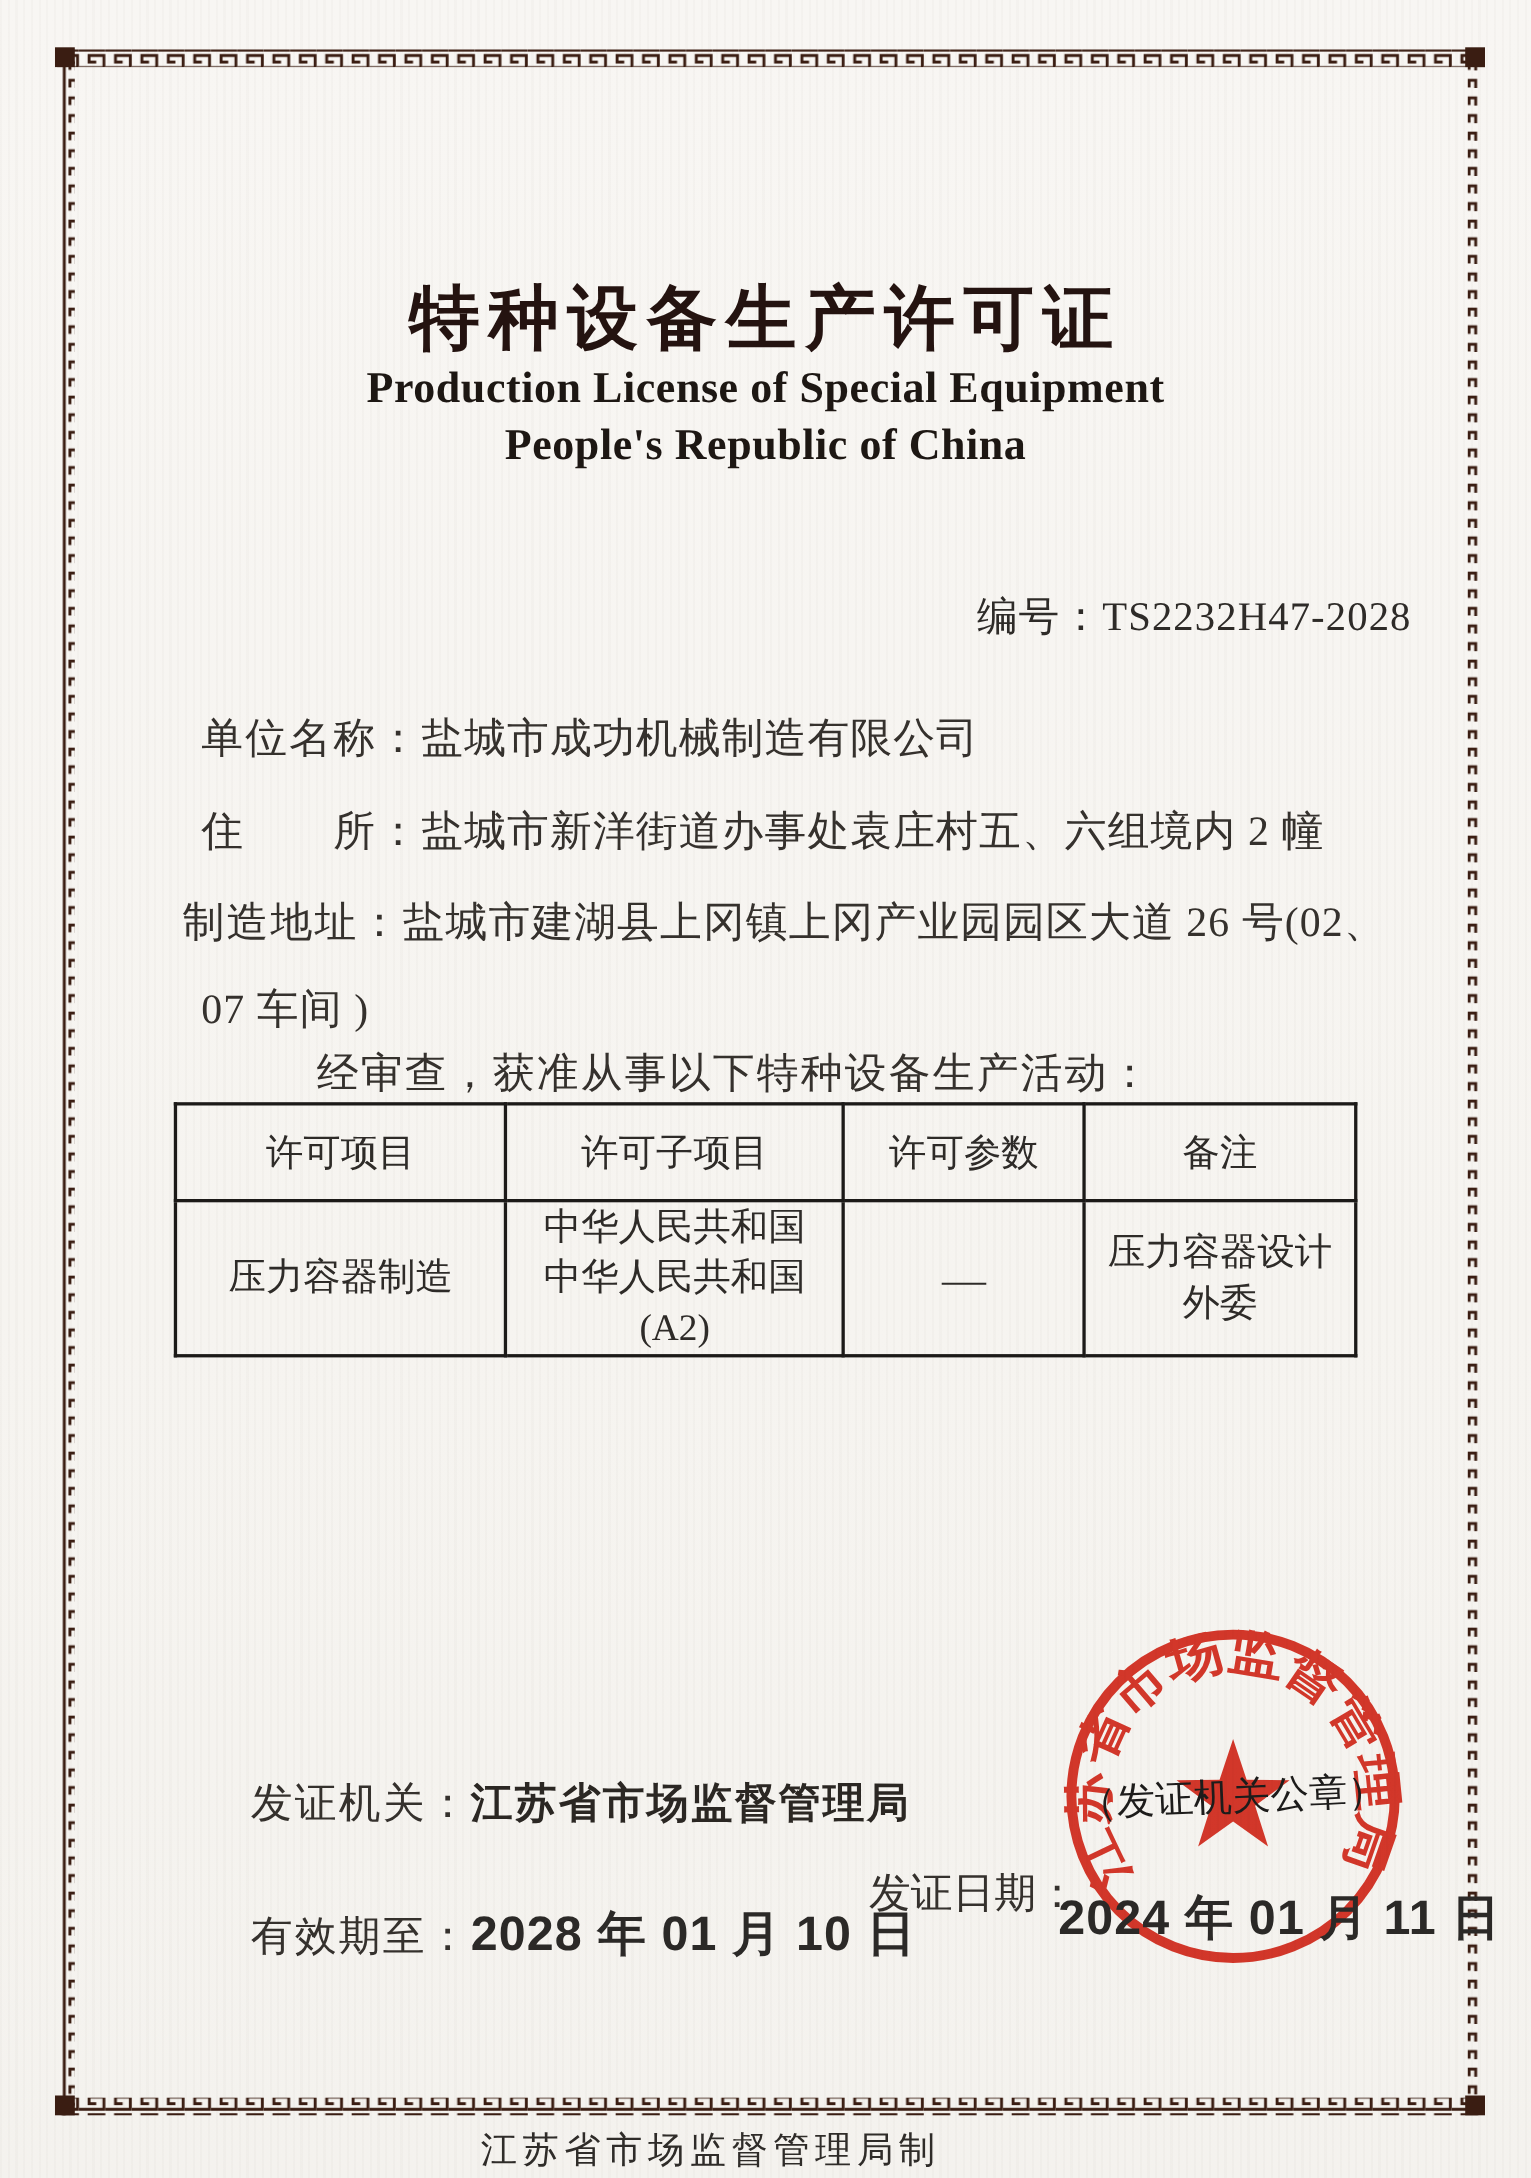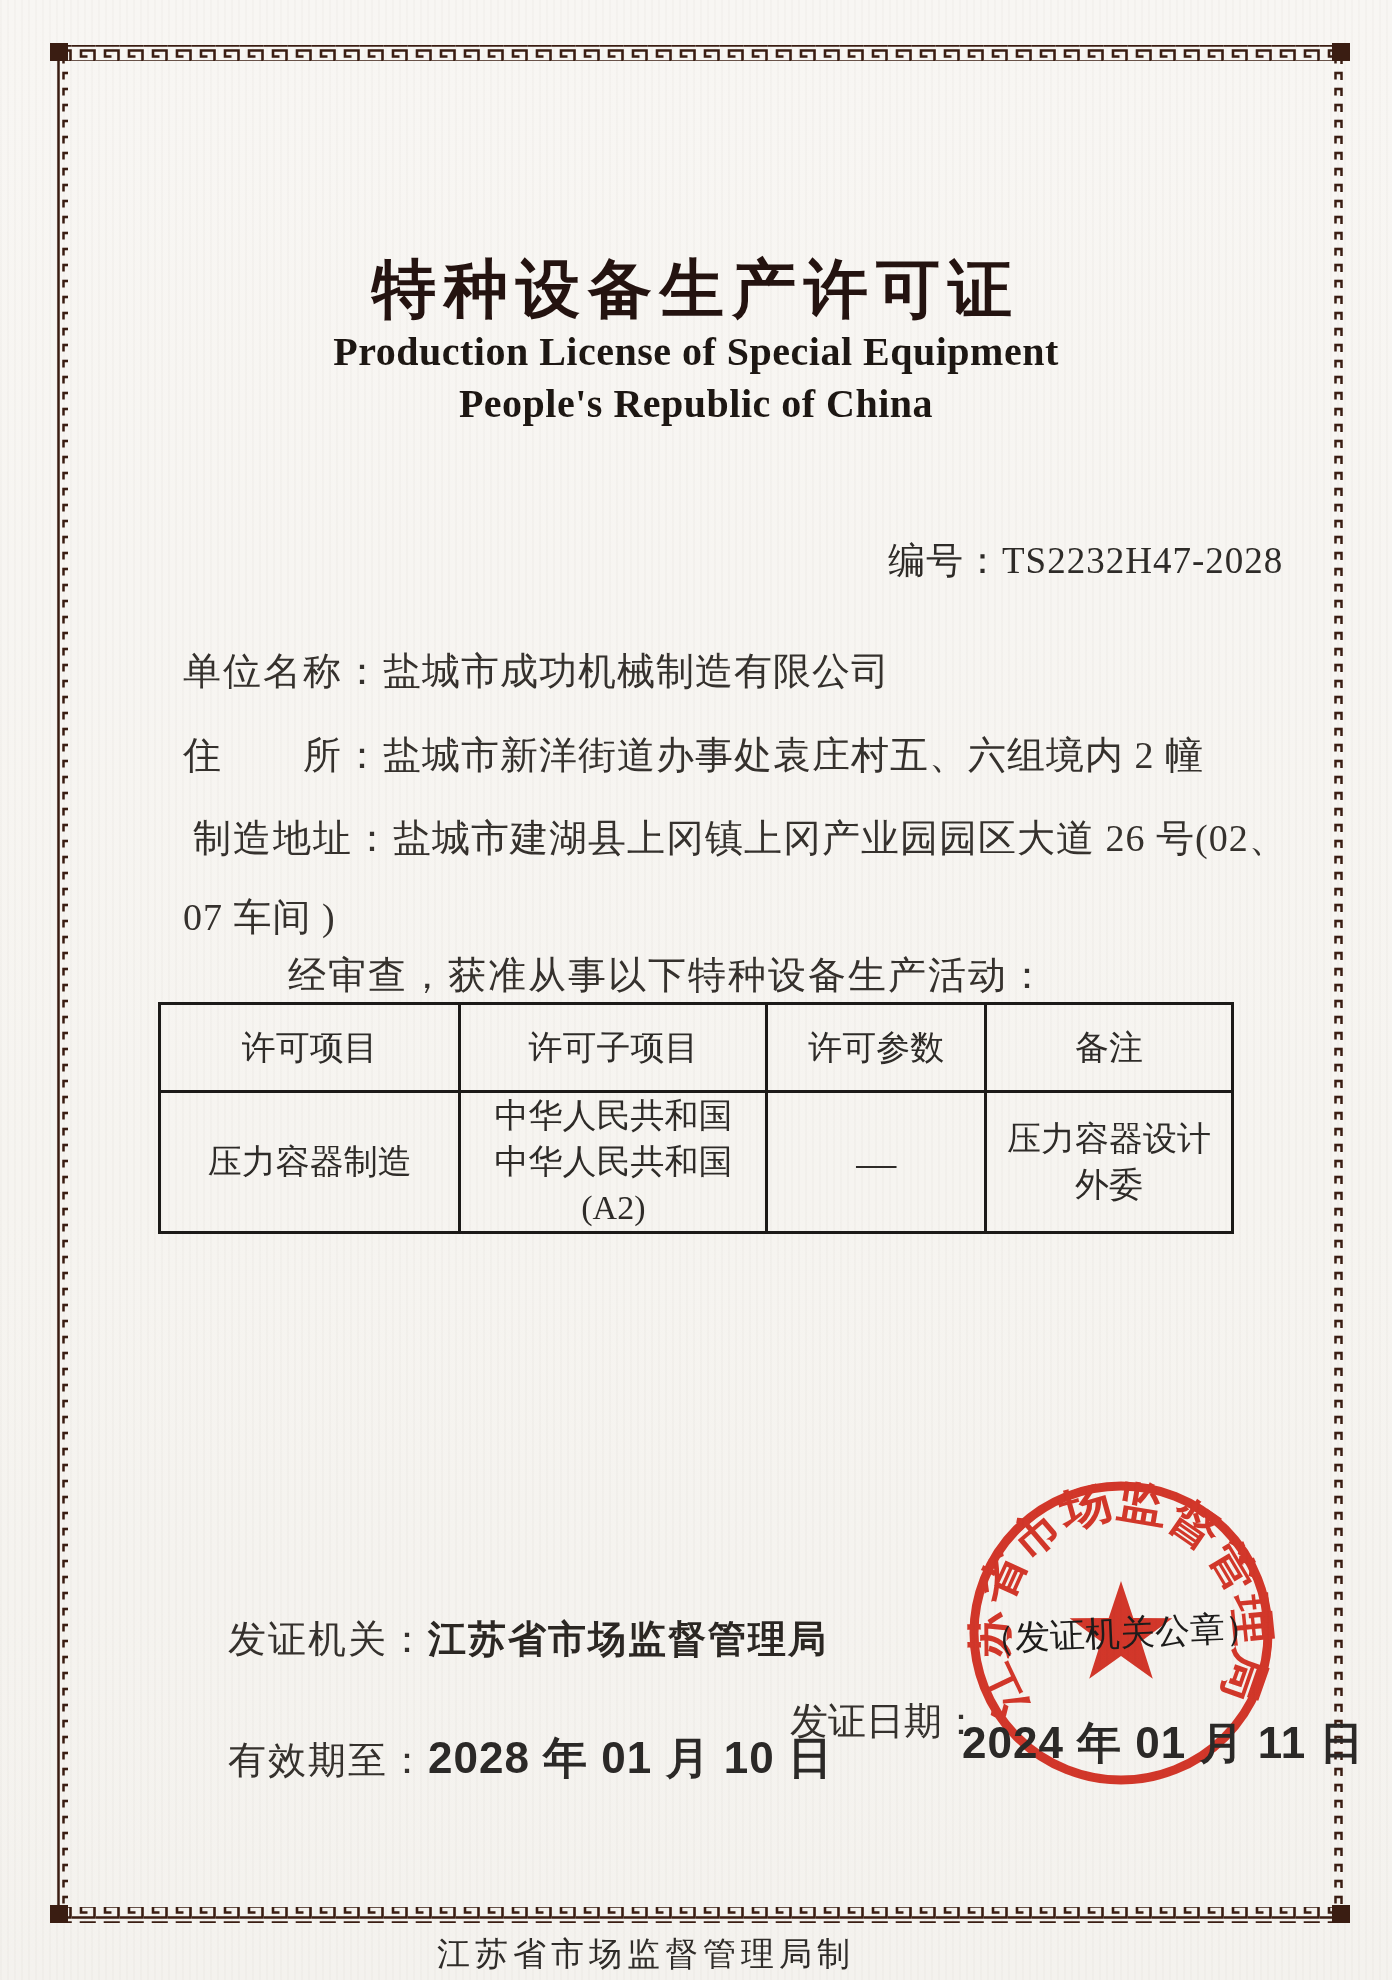--- a/index.html
+++ b/index.html
@@ -88,21 +88,21 @@
   </div>
 
   <div class="abs line" style="left:183px;top:646px;">
     <span class="lbl">单位名称：</span><span class="val">盐城市成功机械制造有限公司</span>
   </div>
 
   <div class="abs line" style="left:183px;top:730px;">
     <span class="lbl">住　　所：</span><span class="val">盐城市新洋街道办事处袁庄村五、六组境内 2 幢</span>
   </div>
 
-  <div class="abs line" style="left:193px;top:813px;">
+  <div class="abs line" style="left:166px;top:813px;">
     <span class="lbl">制造地址：</span><span class="val">盐城市建湖县上冈镇上冈产业园园区大道 26 号(02、</span>
   </div>
 
   <div class="abs line" style="left:183px;top:892px;">
     <span class="val">07 车间 )</span>
   </div>
 
   <div class="abs line" style="left:288px;top:950px;letter-spacing:2px;">经审查，获准从事以下特种设备生产活动：</div>
 
   <table class="scope">

